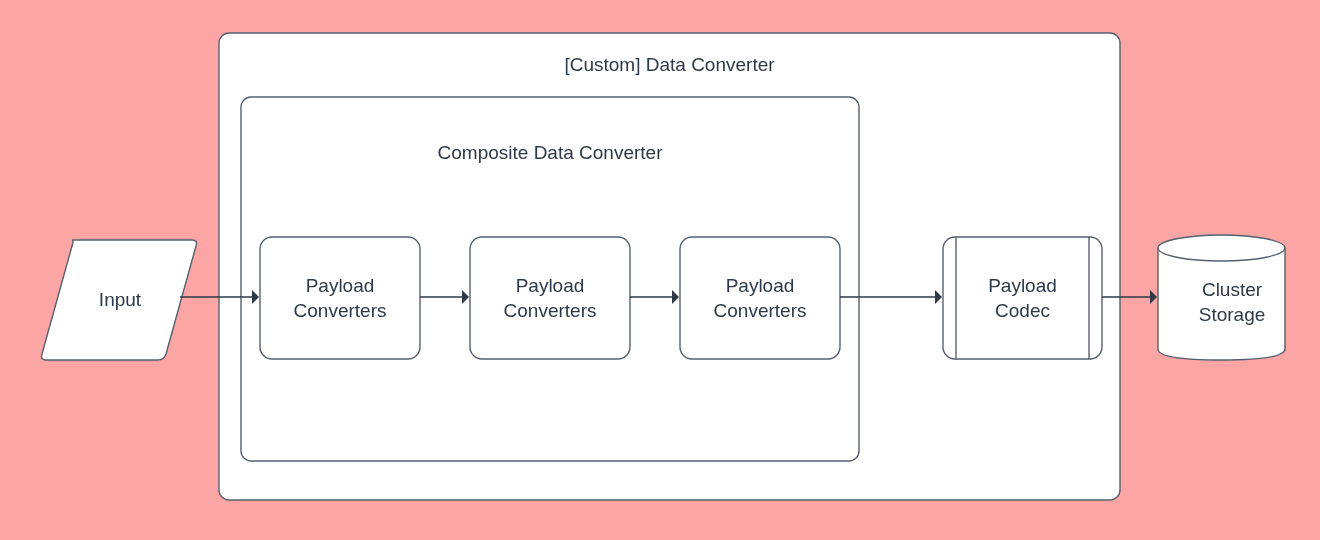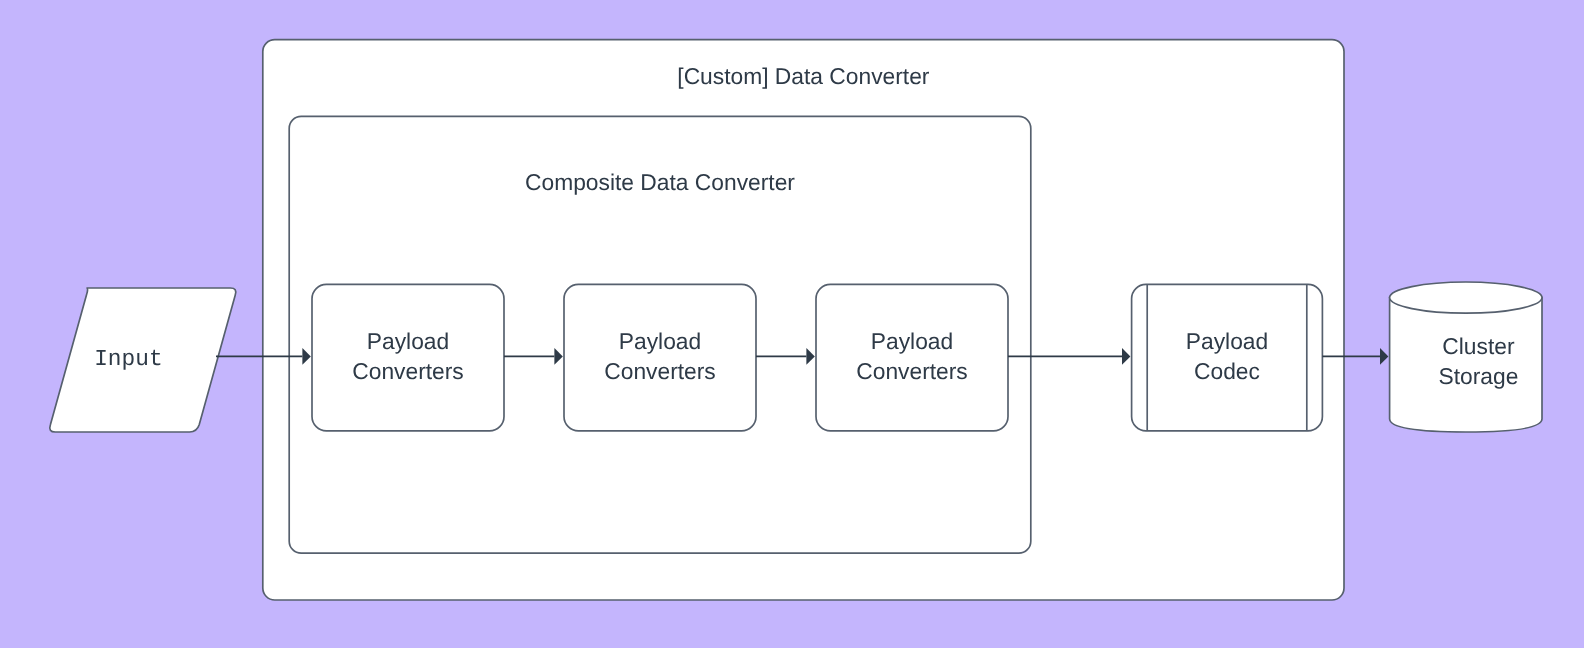--- a/index.html
+++ b/index.html
@@ -10,21 +10,21 @@
   body {
     width: 1320px;
     height: 540px;
     font-family: "Liberation Sans", sans-serif;
     overflow: hidden;
   }
   #canvas {
     position: relative;
     width: 1320px;
     height: 540px;
-    background: #c4b5fd;
+    background: #fca5a5;
   }
   #diagram-svg {
     position: absolute;
     left: 0;
     top: 0;
     width: 1320px;
     height: 540px;
   }
   .shape-stroke {
     fill: #ffffff;
@@ -108,21 +108,21 @@
       <line class="connector" x1="1102" y1="297" x2="1150" y2="297"></line>
       <polygon class="arrow-head" points="1150,290 1157,297 1150,304"></polygon>
     </g>
 
   </svg>
 
   <div class="diagram-label container-title" style="left:219px; top:52px; width:901px;">[Custom] Data Converter</div>
 
   <div class="diagram-label container-title" style="left:241px; top:140px; width:618px;">Composite Data Converter</div>
 
-  <div class="diagram-label node-label" style="left:28px; top:287px; width:158px;font-family:Liberation Mono, monospace;">Input</div>
+  <div class="diagram-label node-label" style="left:41px; top:287px; width:158px;">Input</div>
 
   <div class="diagram-label node-label" style="left:260px; top:273px; width:160px;">Payload
 Converters</div>
 
   <div class="diagram-label node-label" style="left:470px; top:273px; width:160px;">Payload
 Converters</div>
 
   <div class="diagram-label node-label" style="left:680px; top:273px; width:160px;">Payload
 Converters</div>
 

